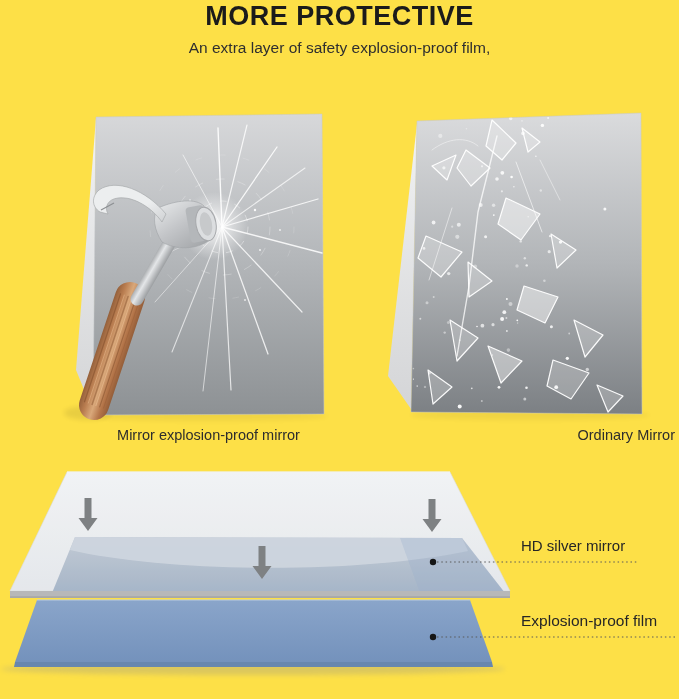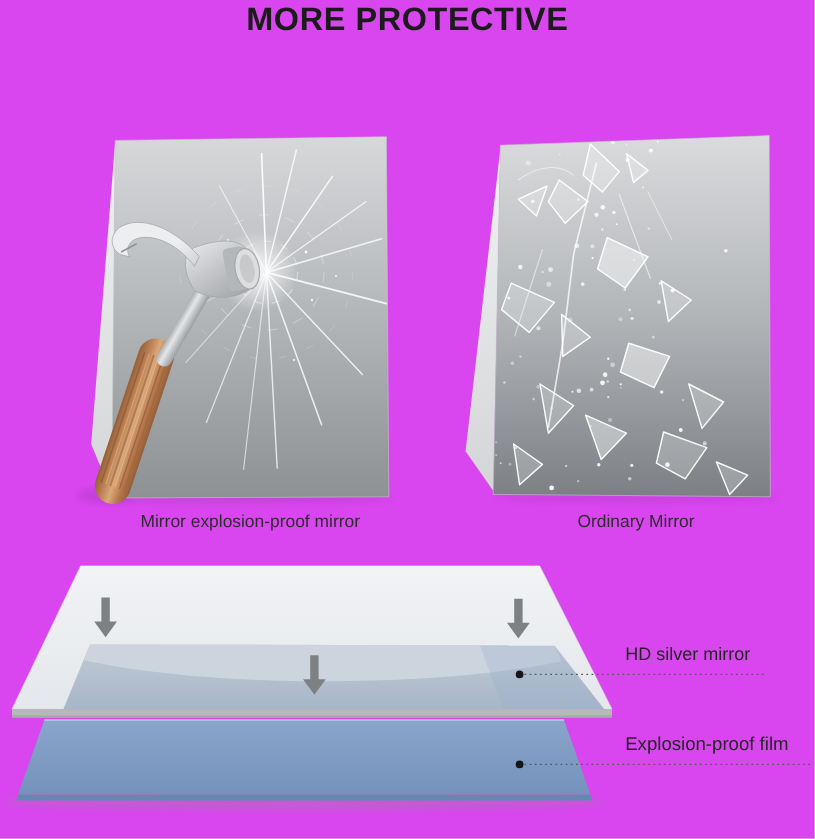--- a/index.html
+++ b/index.html
@@ -1,25 +1,25 @@
 <!DOCTYPE html>
 <html><head>
 <meta charset="utf-8">
 <style>
   html,body{margin:0;padding:0;background:#ffffff;}
   body{width:679px;height:699px;font-family:"Liberation Sans",sans-serif;}
-  .stage{position:relative;width:679px;height:699px;overflow:hidden;background:#d946ef;}
+  .stage{position:relative;width:679px;height:699px;overflow:hidden;background:#fde047;}
   .art{position:absolute;left:0;top:0;}
   .title{position:absolute;left:0;top:0;width:679px;text-align:center;
          font-size:27px;font-weight:bold;letter-spacing:.5px;color:#1b1b1b;line-height:32px;}
   .subtitle{position:absolute;left:0;top:37px;width:679px;text-align:center;
             font-size:15.5px;color:#2f2f2f;line-height:22px;}
   .caption{position:absolute;top:427px;font-size:14.5px;color:#2d2d2d;text-align:center;}
   .caption.left{left:60px;width:297px;}
-  .caption.right{left:385px;width:290px;}
+  .caption.right{left:385px;width:290px;text-align:right;}
   .layer-label{position:absolute;font-size:15px;color:#262626;white-space:nowrap;}
   .layer-label.hd{left:521px;top:537px;}
   .layer-label.film{left:521px;top:612px;font-size:15.5px;}
 </style>
 </head>
 <body>
 
 <div class="stage">
 
   <svg class="art" width="679" height="699" viewBox="0 0 679 699">
@@ -267,18 +267,19 @@
 
       <circle cx="433" cy="562" r="3.2" fill="#161616"></circle>
       <line x1="437" y1="562" x2="637" y2="562" stroke="#5a5a5a" stroke-width="1" stroke-dasharray="1.5 2.8"></line>
       <circle cx="433" cy="637" r="3.2" fill="#161616"></circle>
       <line x1="437" y1="637" x2="676" y2="637" stroke="#5a5a5a" stroke-width="1" stroke-dasharray="1.5 2.8"></line>
     </g>
   </svg>
 
   <div class="title">MORE PROTECTIVE</div>
   <div class="subtitle">
+    <div>An extra layer of safety explosion-proof film,</div>
   </div>
   <div class="caption left">Mirror explosion-proof mirror</div>
   <div class="caption right">Ordinary Mirror</div>
   <div class="layer-label hd">HD silver mirror</div>
   <div class="layer-label film">Explosion-proof film</div>
 </div>
 
 </body></html>

